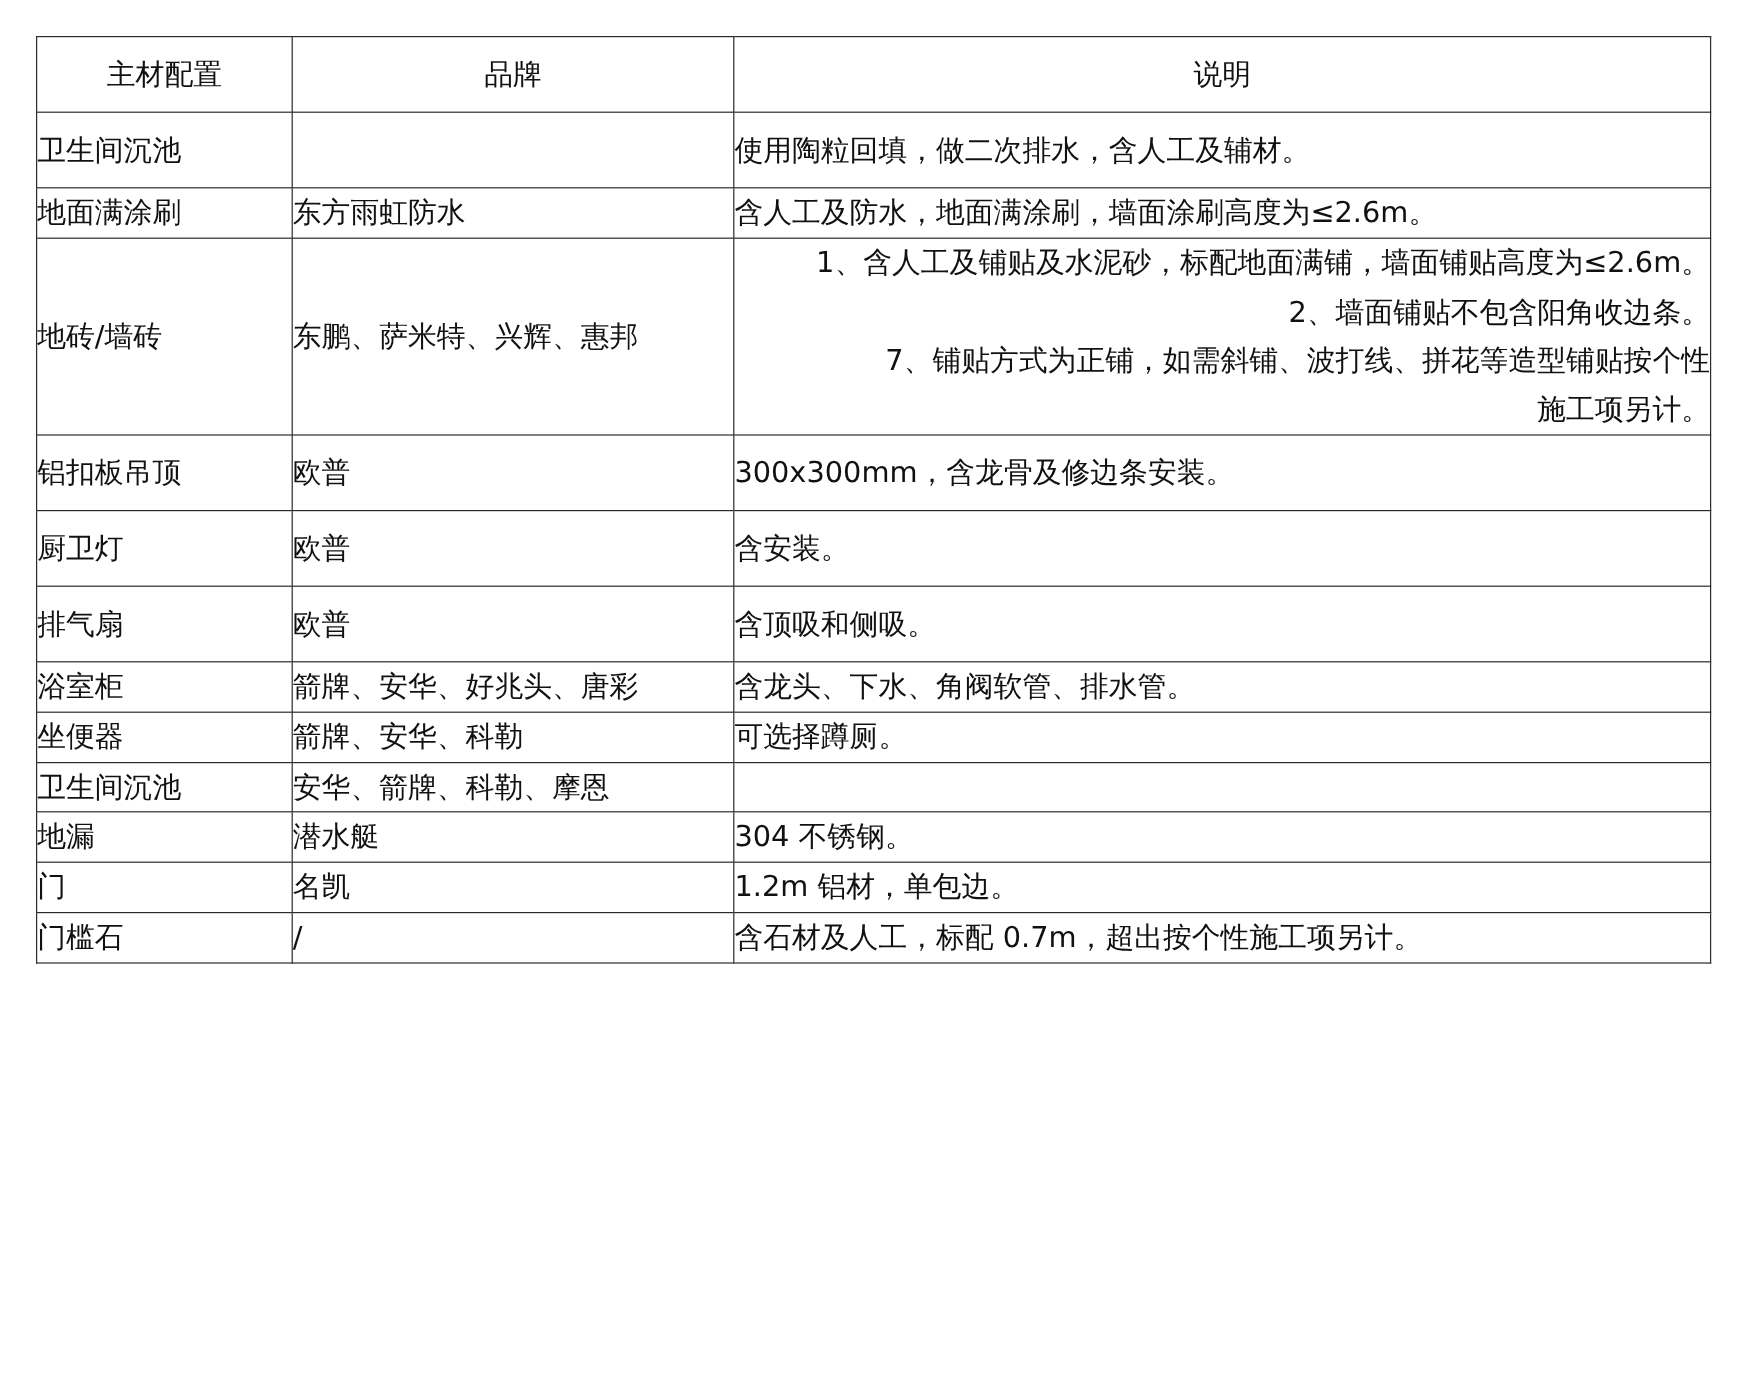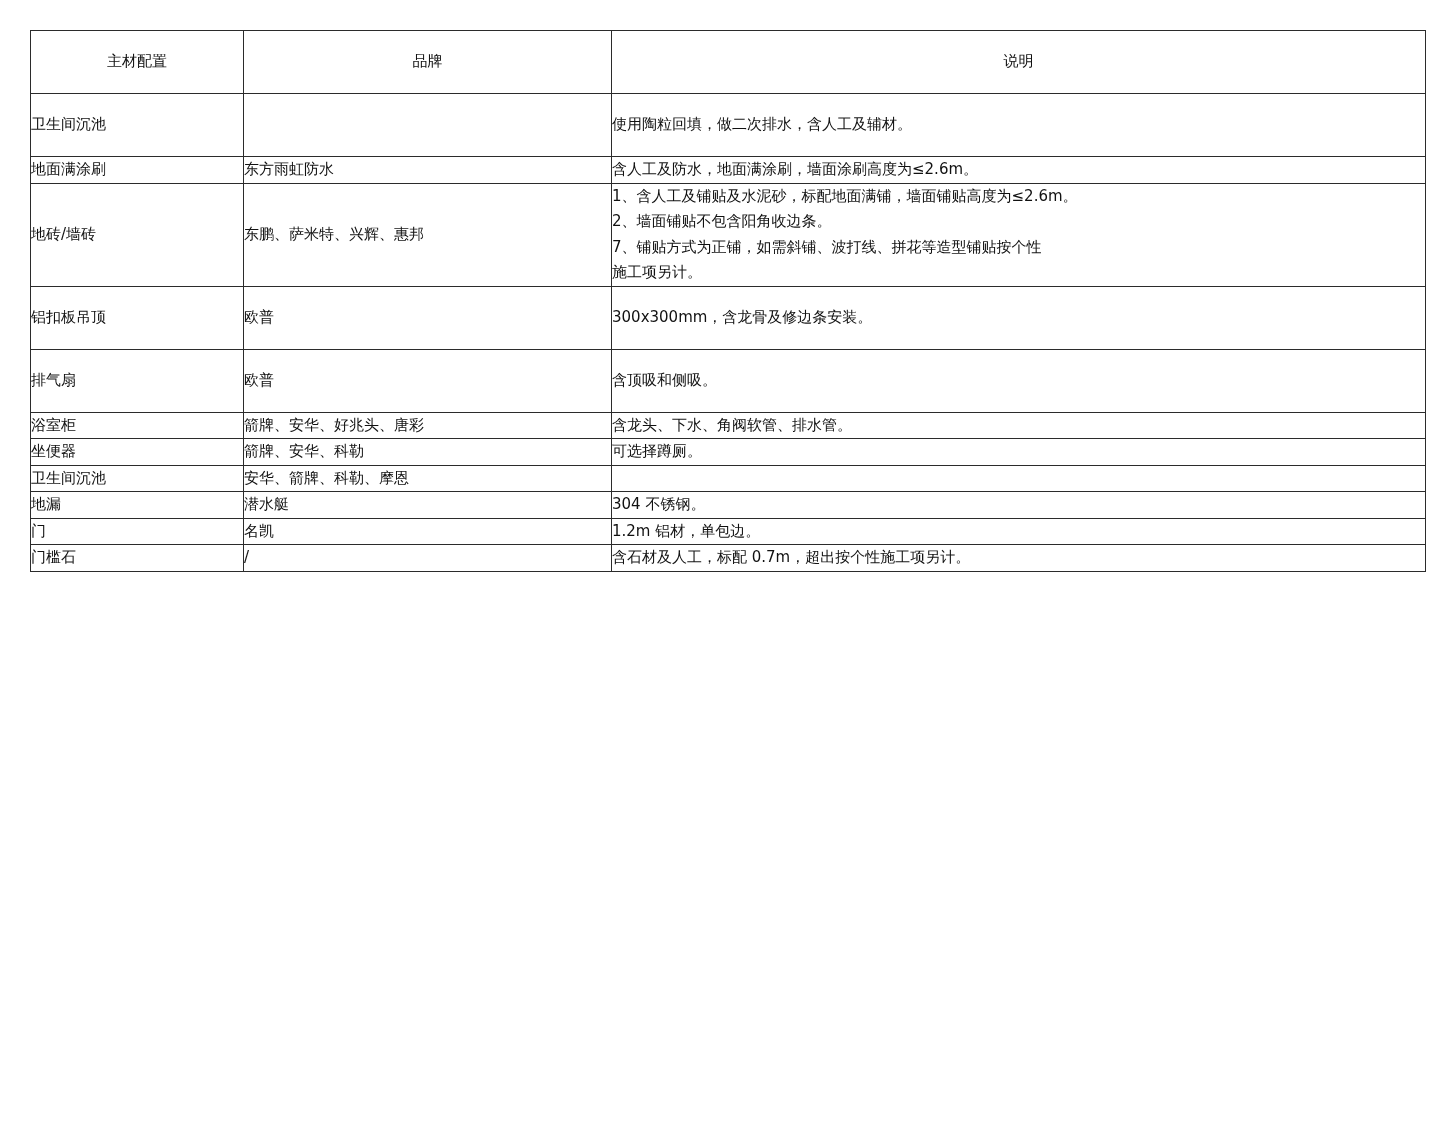--- a/index.html
+++ b/index.html
@@ -24,39 +24,39 @@
   table.spec {
     width: 1395px;
     border-collapse: collapse;
     table-layout: fixed;
   }
   table.spec td, table.spec th {
     border: 1px solid #2b2b2b;
     padding: 0;
     vertical-align: middle;
     font-weight: normal;
-    font-size: 15px;
+    font-size: 24px;
     line-height: 1.7;
     color: #111111;
   }
   col.c1 { width: 213px; }
   col.c2 { width: 368px; }
   col.c3 { width: 814px; }
 
   .cell-center {
     text-align: left;
     padding: 10px 6px;
   }
   .head td {
     text-align: center;
     padding: 20px 6px;
     font-size: 19px;
   }
   .desc-multi {
-    text-align: left;
+    text-align: right;
     padding: 12px 14px 12px 14px;
     line-height: 1.85;
   }
   .desc-multi div {
     white-space: nowrap;
   }
   .empty-cell {
     padding: 10px 6px;
   }
   .row-tall td { height: 62px; }
@@ -100,20 +100,25 @@
           <div>施工项另计。</div>
         </td>
       </tr>
 
       <tr class="row-tall">
         <td class="cell-center">铝扣板吊顶</td>
         <td class="cell-center">欧普</td>
         <td class="cell-center">300x300mm，含龙骨及修边条安装。</td>
       </tr>
 
+      <tr class="row-tall">
+        <td class="cell-center">厨卫灯</td>
+        <td class="cell-center">欧普</td>
+        <td class="cell-center">含安装。</td>
+      </tr>
 
       <tr class="row-tall">
         <td class="cell-center">排气扇</td>
         <td class="cell-center">欧普</td>
         <td class="cell-center">含顶吸和侧吸。</td>
       </tr>
 
       <tr>
         <td class="cell-center">浴室柜</td>
         <td class="cell-center">箭牌、安华、好兆头、唐彩</td>

